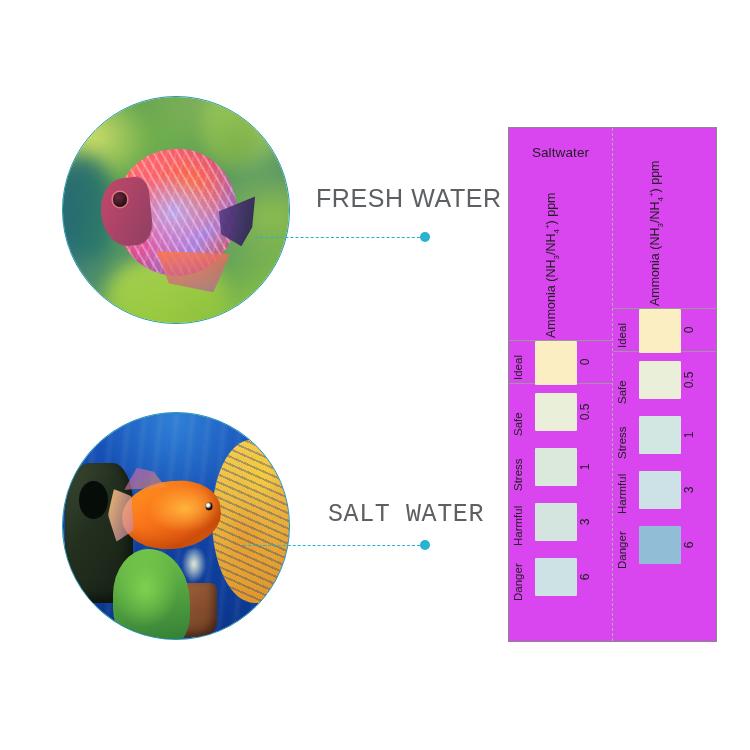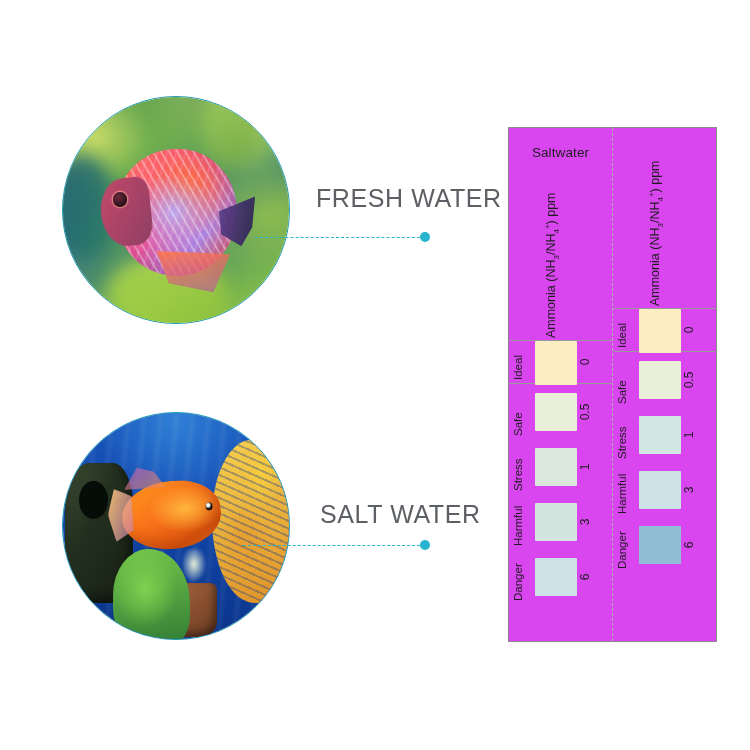--- a/index.html
+++ b/index.html
@@ -233,21 +233,21 @@
   
   .water-label {
     position: absolute;
     color: #5c5f63;
     font-size: 25px;
     letter-spacing: .6px;
     white-space: nowrap;
     font-family: "Liberation Sans", sans-serif;
   }
   #label-fresh { left: 316px; top: 184px; }
-  #label-salt  { left: 320px; top: 500px; }
+  #label-salt  { left: 328px; top: 500px; font-family: Liberation Mono, monospace; }
 
   
   #chart-panel {
     position: absolute;
     left: 508px; top: 127px;
     width: 209px; height: 515px;
     box-sizing: border-box;
     border: 1.5px solid #8a8a8a;
     background: #d946ef;
     display: flex;

